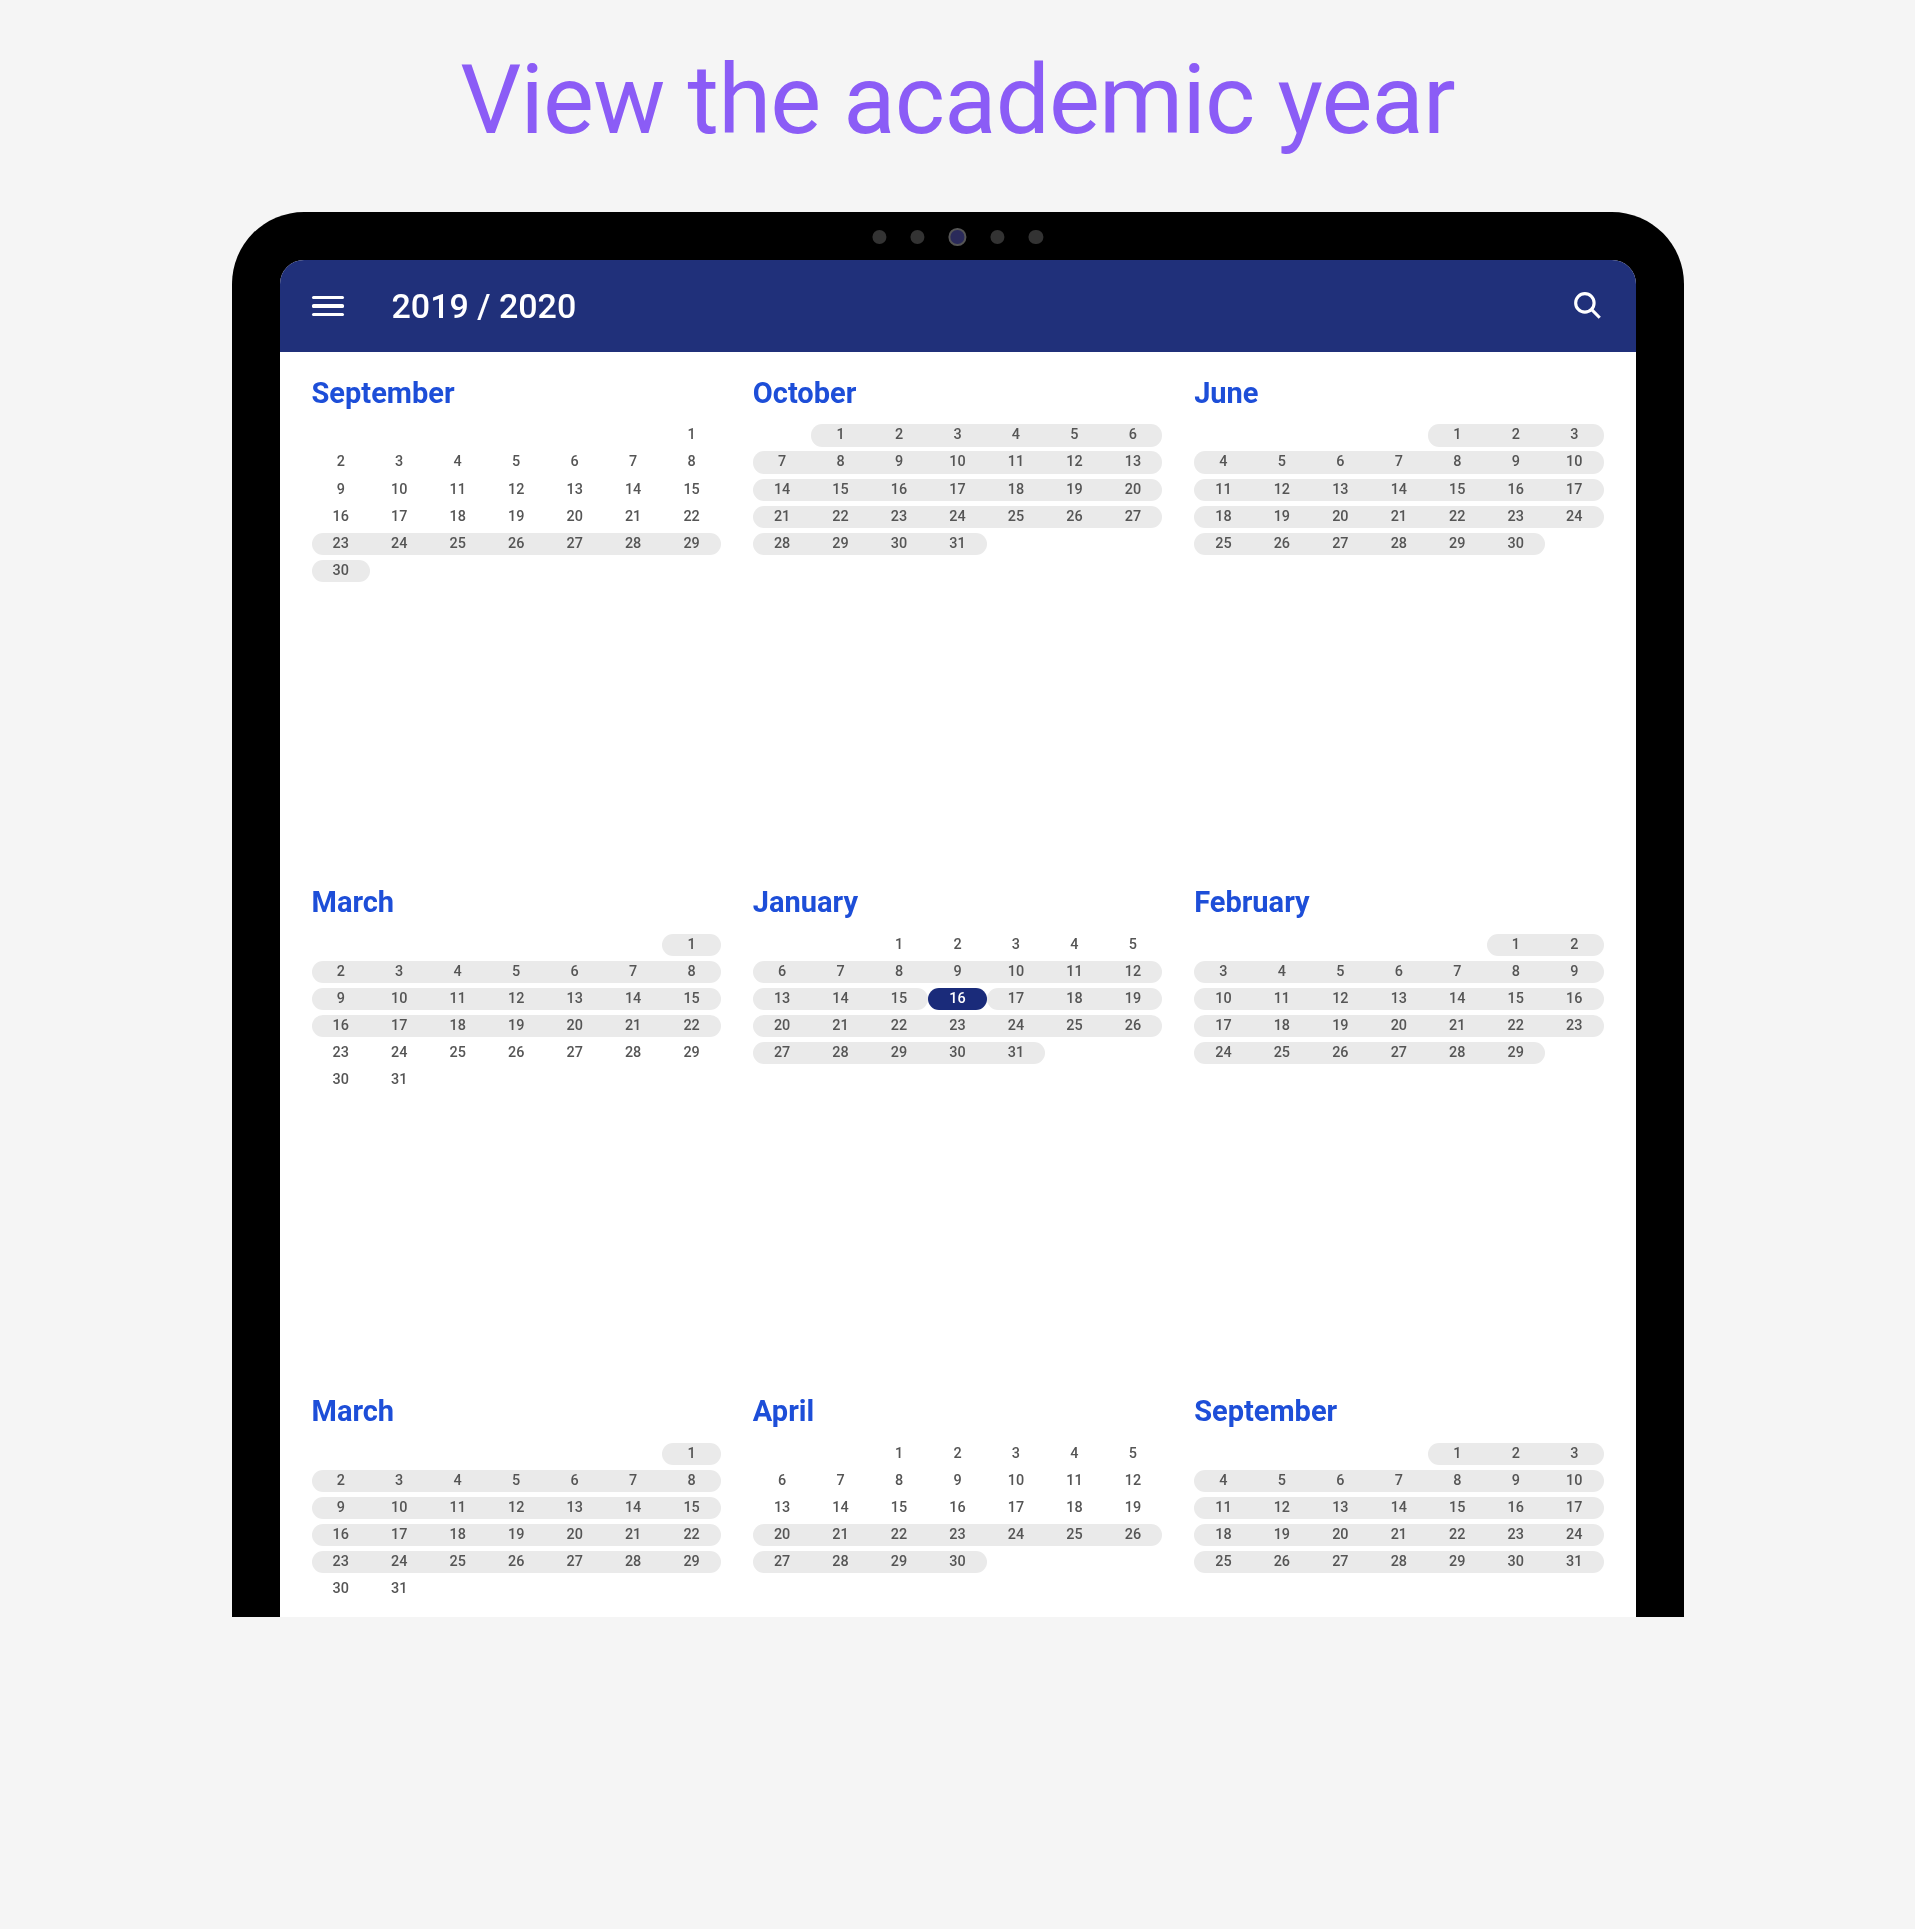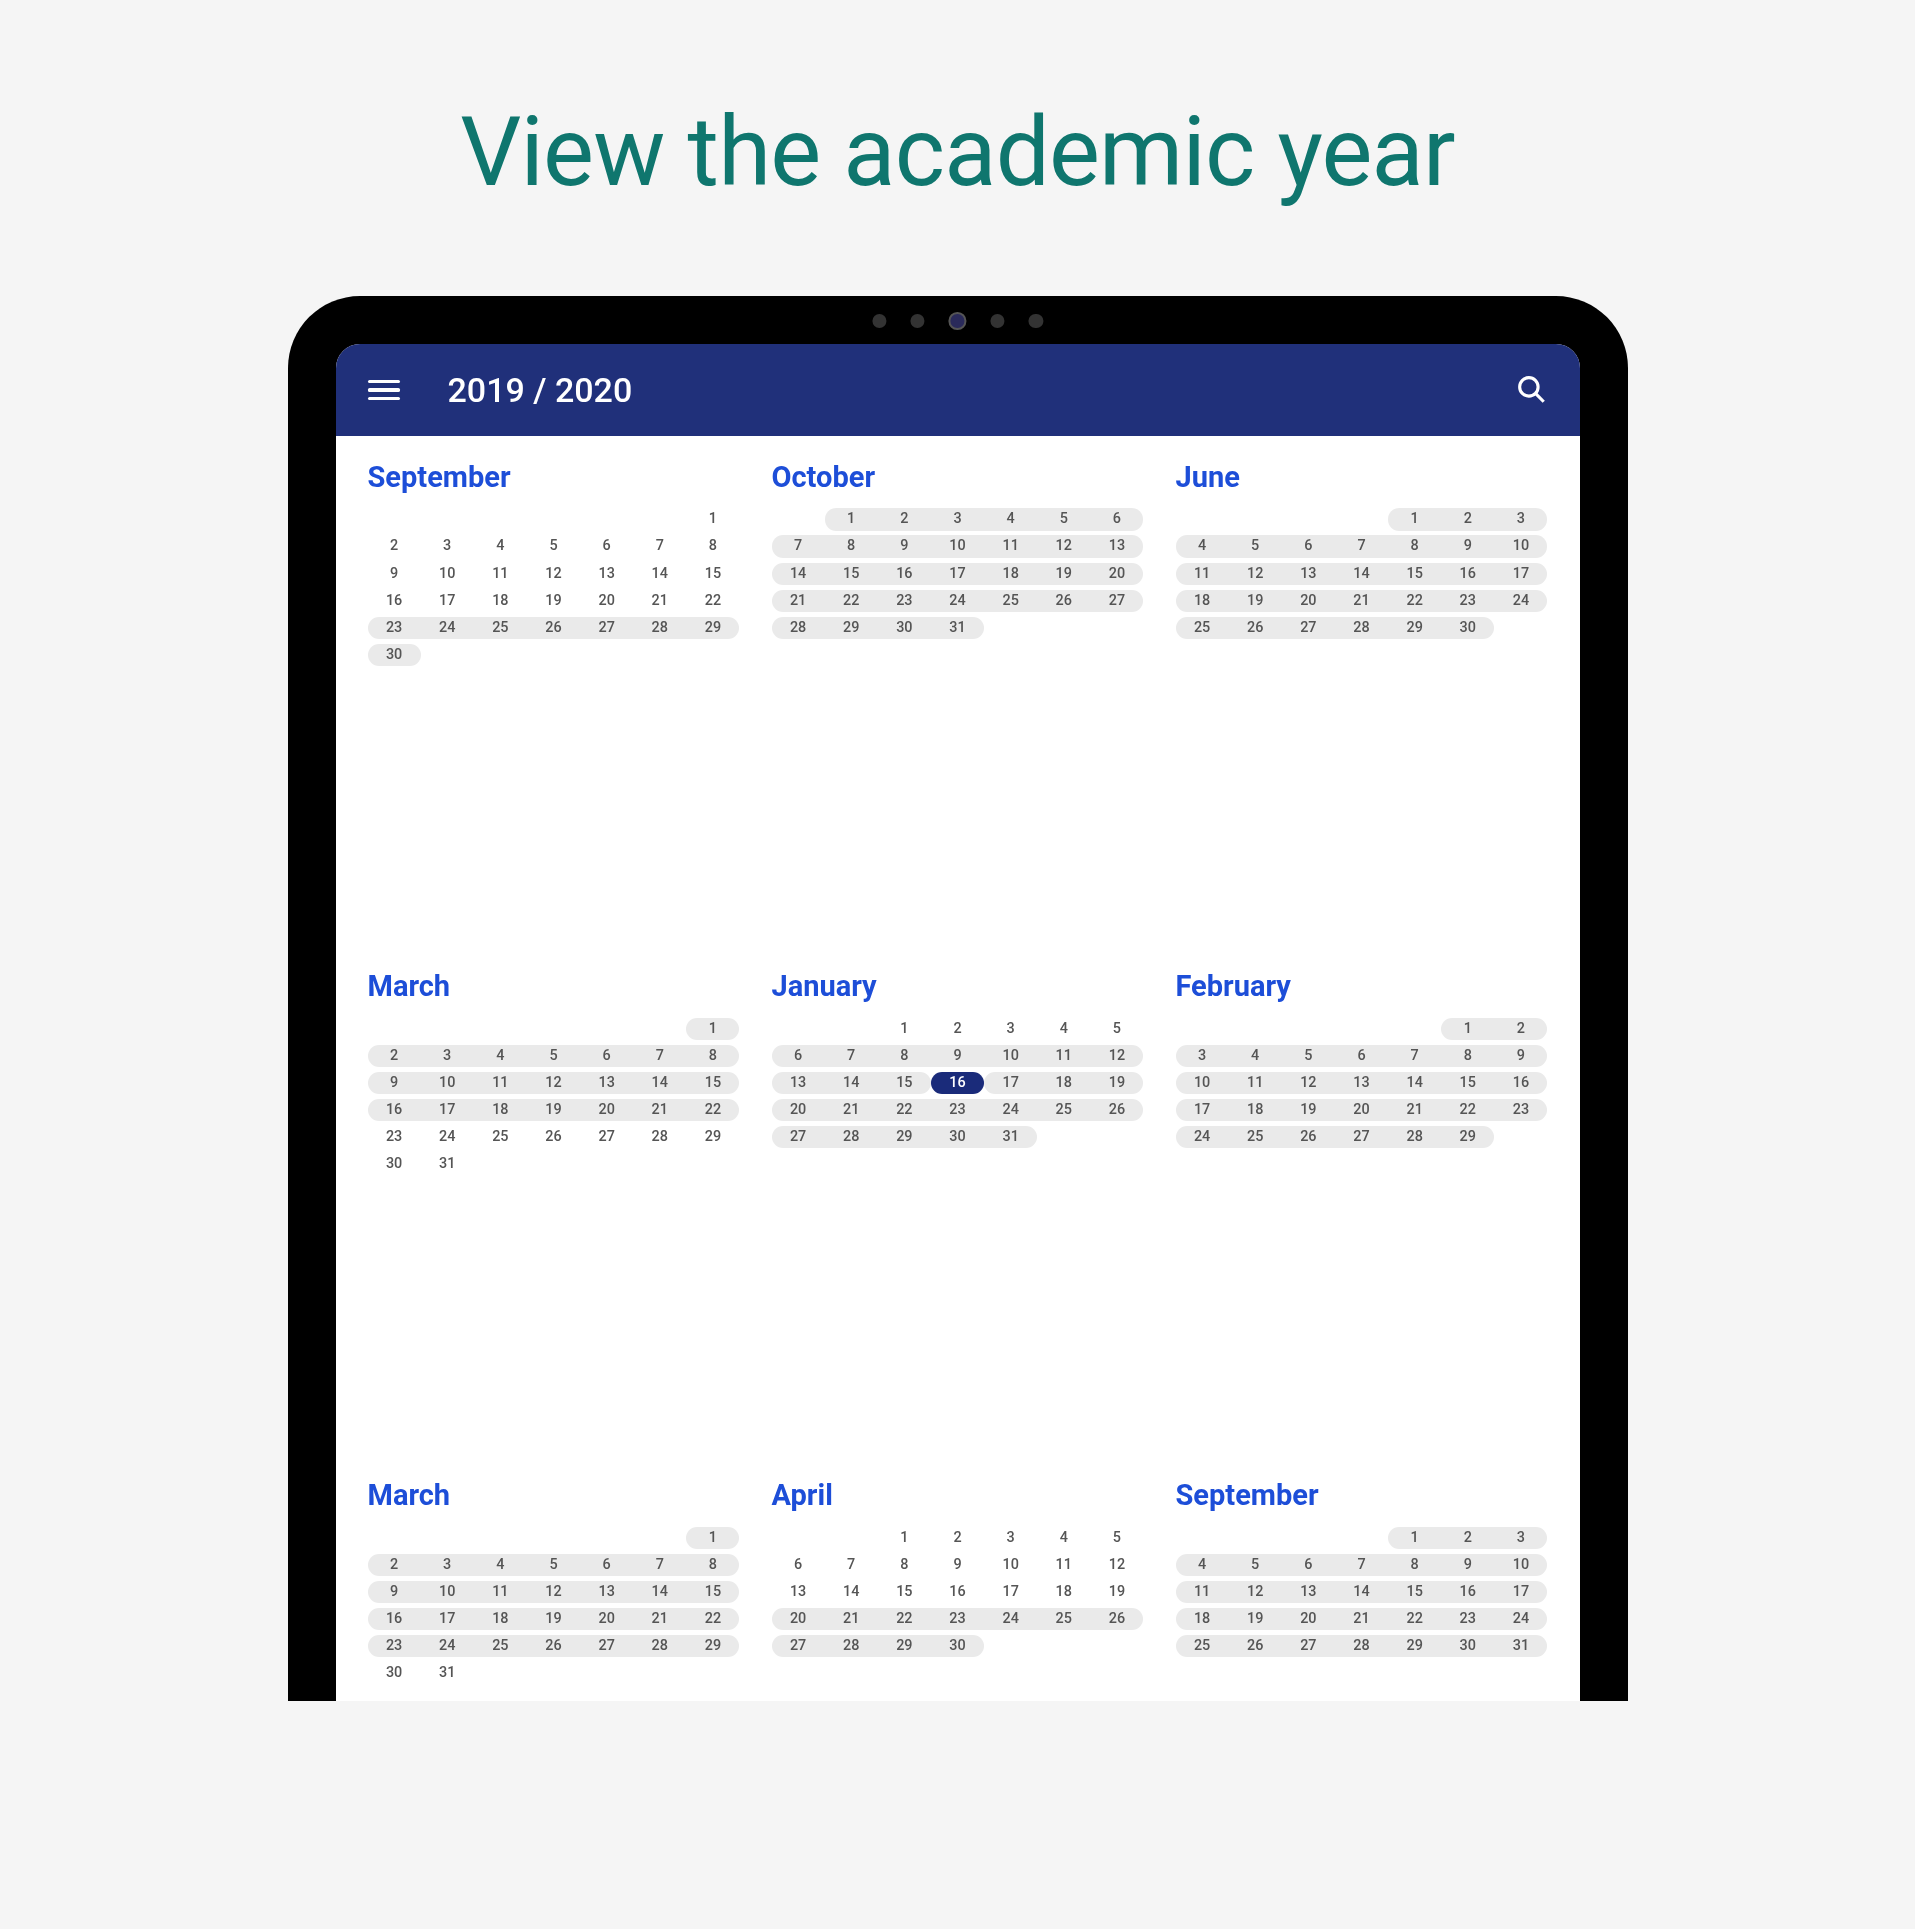--- a/index.html
+++ b/index.html
@@ -7,28 +7,28 @@
     background: #f5f5f5;
     font-family: -apple-system, BlinkMacSystemFont, "Segoe UI", Roboto, Arial, sans-serif;
     width: 1915px;
     height: 1930px;
     overflow: hidden;
   }
   .page-title {
     text-align: center;
     font-size: 96px;
     font-weight: 400;
-    color: #0f766e;
-    padding-top: 92px;
+    color: #8b5cf6;
+    padding-top: 40px;
     line-height: 1.25;
     letter-spacing: -0.8px;
   }
   .device-frame {
-    width: 1340px;
-    margin: 84px auto 0 auto;
+    width: 1452px;
+    margin: 52px auto 0 auto;
     background: #000;
     border-radius: 72px 72px 0 0;
     padding: 48px 48px 0 48px;
     position: relative;
   }
   .device-notch {
     position: absolute;
     top: 16px;
     left: 50%;
     transform: translateX(-50%);

